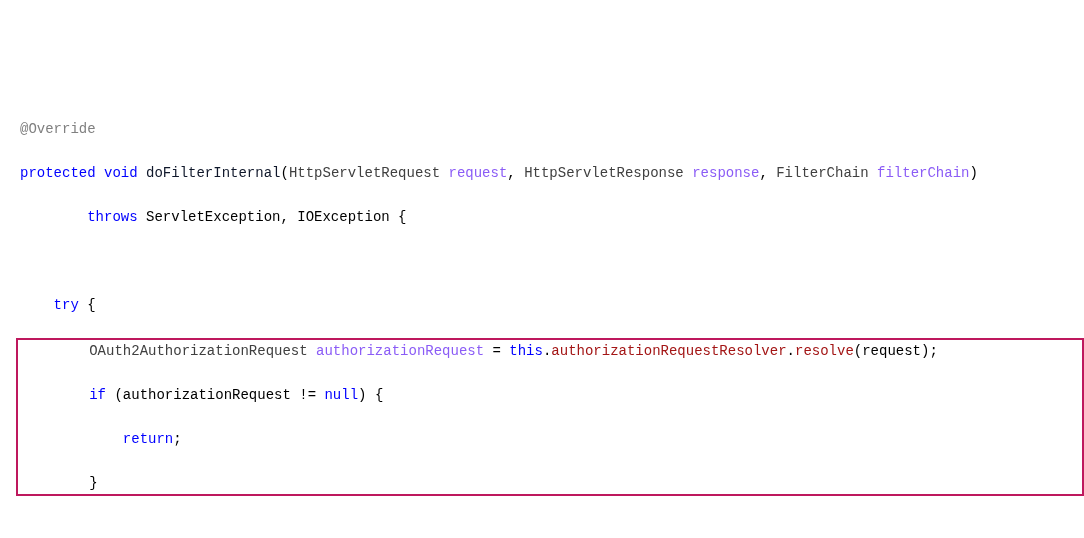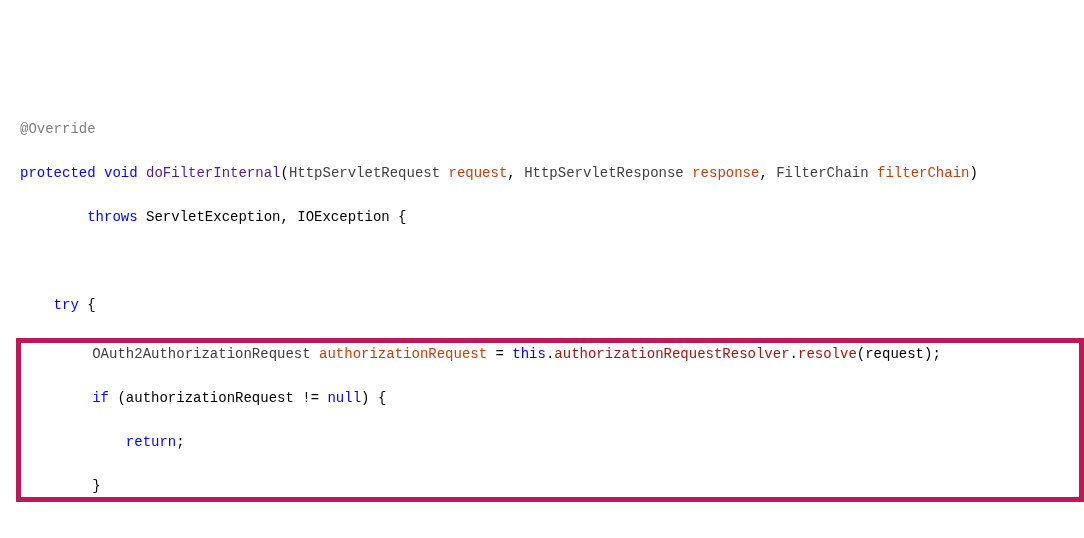--- a/index.html
+++ b/index.html
@@ -15,25 +15,25 @@
     .code-container {
       padding: 8px 0 0 20px;
     }
     .line {
       display: block;
       min-height: 22px;
     }
     .annotation { color: #808080; text-align: right; }
     .keyword { color: #0000ff; font-weight: normal; }
     .type { color: #404040; }
-    .method-decl { color: #4c1d95; }
-    .param-name { color: #c2410c; text-align: right; }
+    .method-decl { color: #0f172a; }
+    .param-name { color: #8b5cf6; text-align: right; }
     .member { color: #a31515; }
     .highlight-box {
-      border: 5px solid #be185d;
+      border: 2px solid #be185d;
       display: block;
       margin-left: -4px;
       padding-left: 4px;
       padding-right: 4px;
     }
   </style>
 </head>
 <body>
 
 

